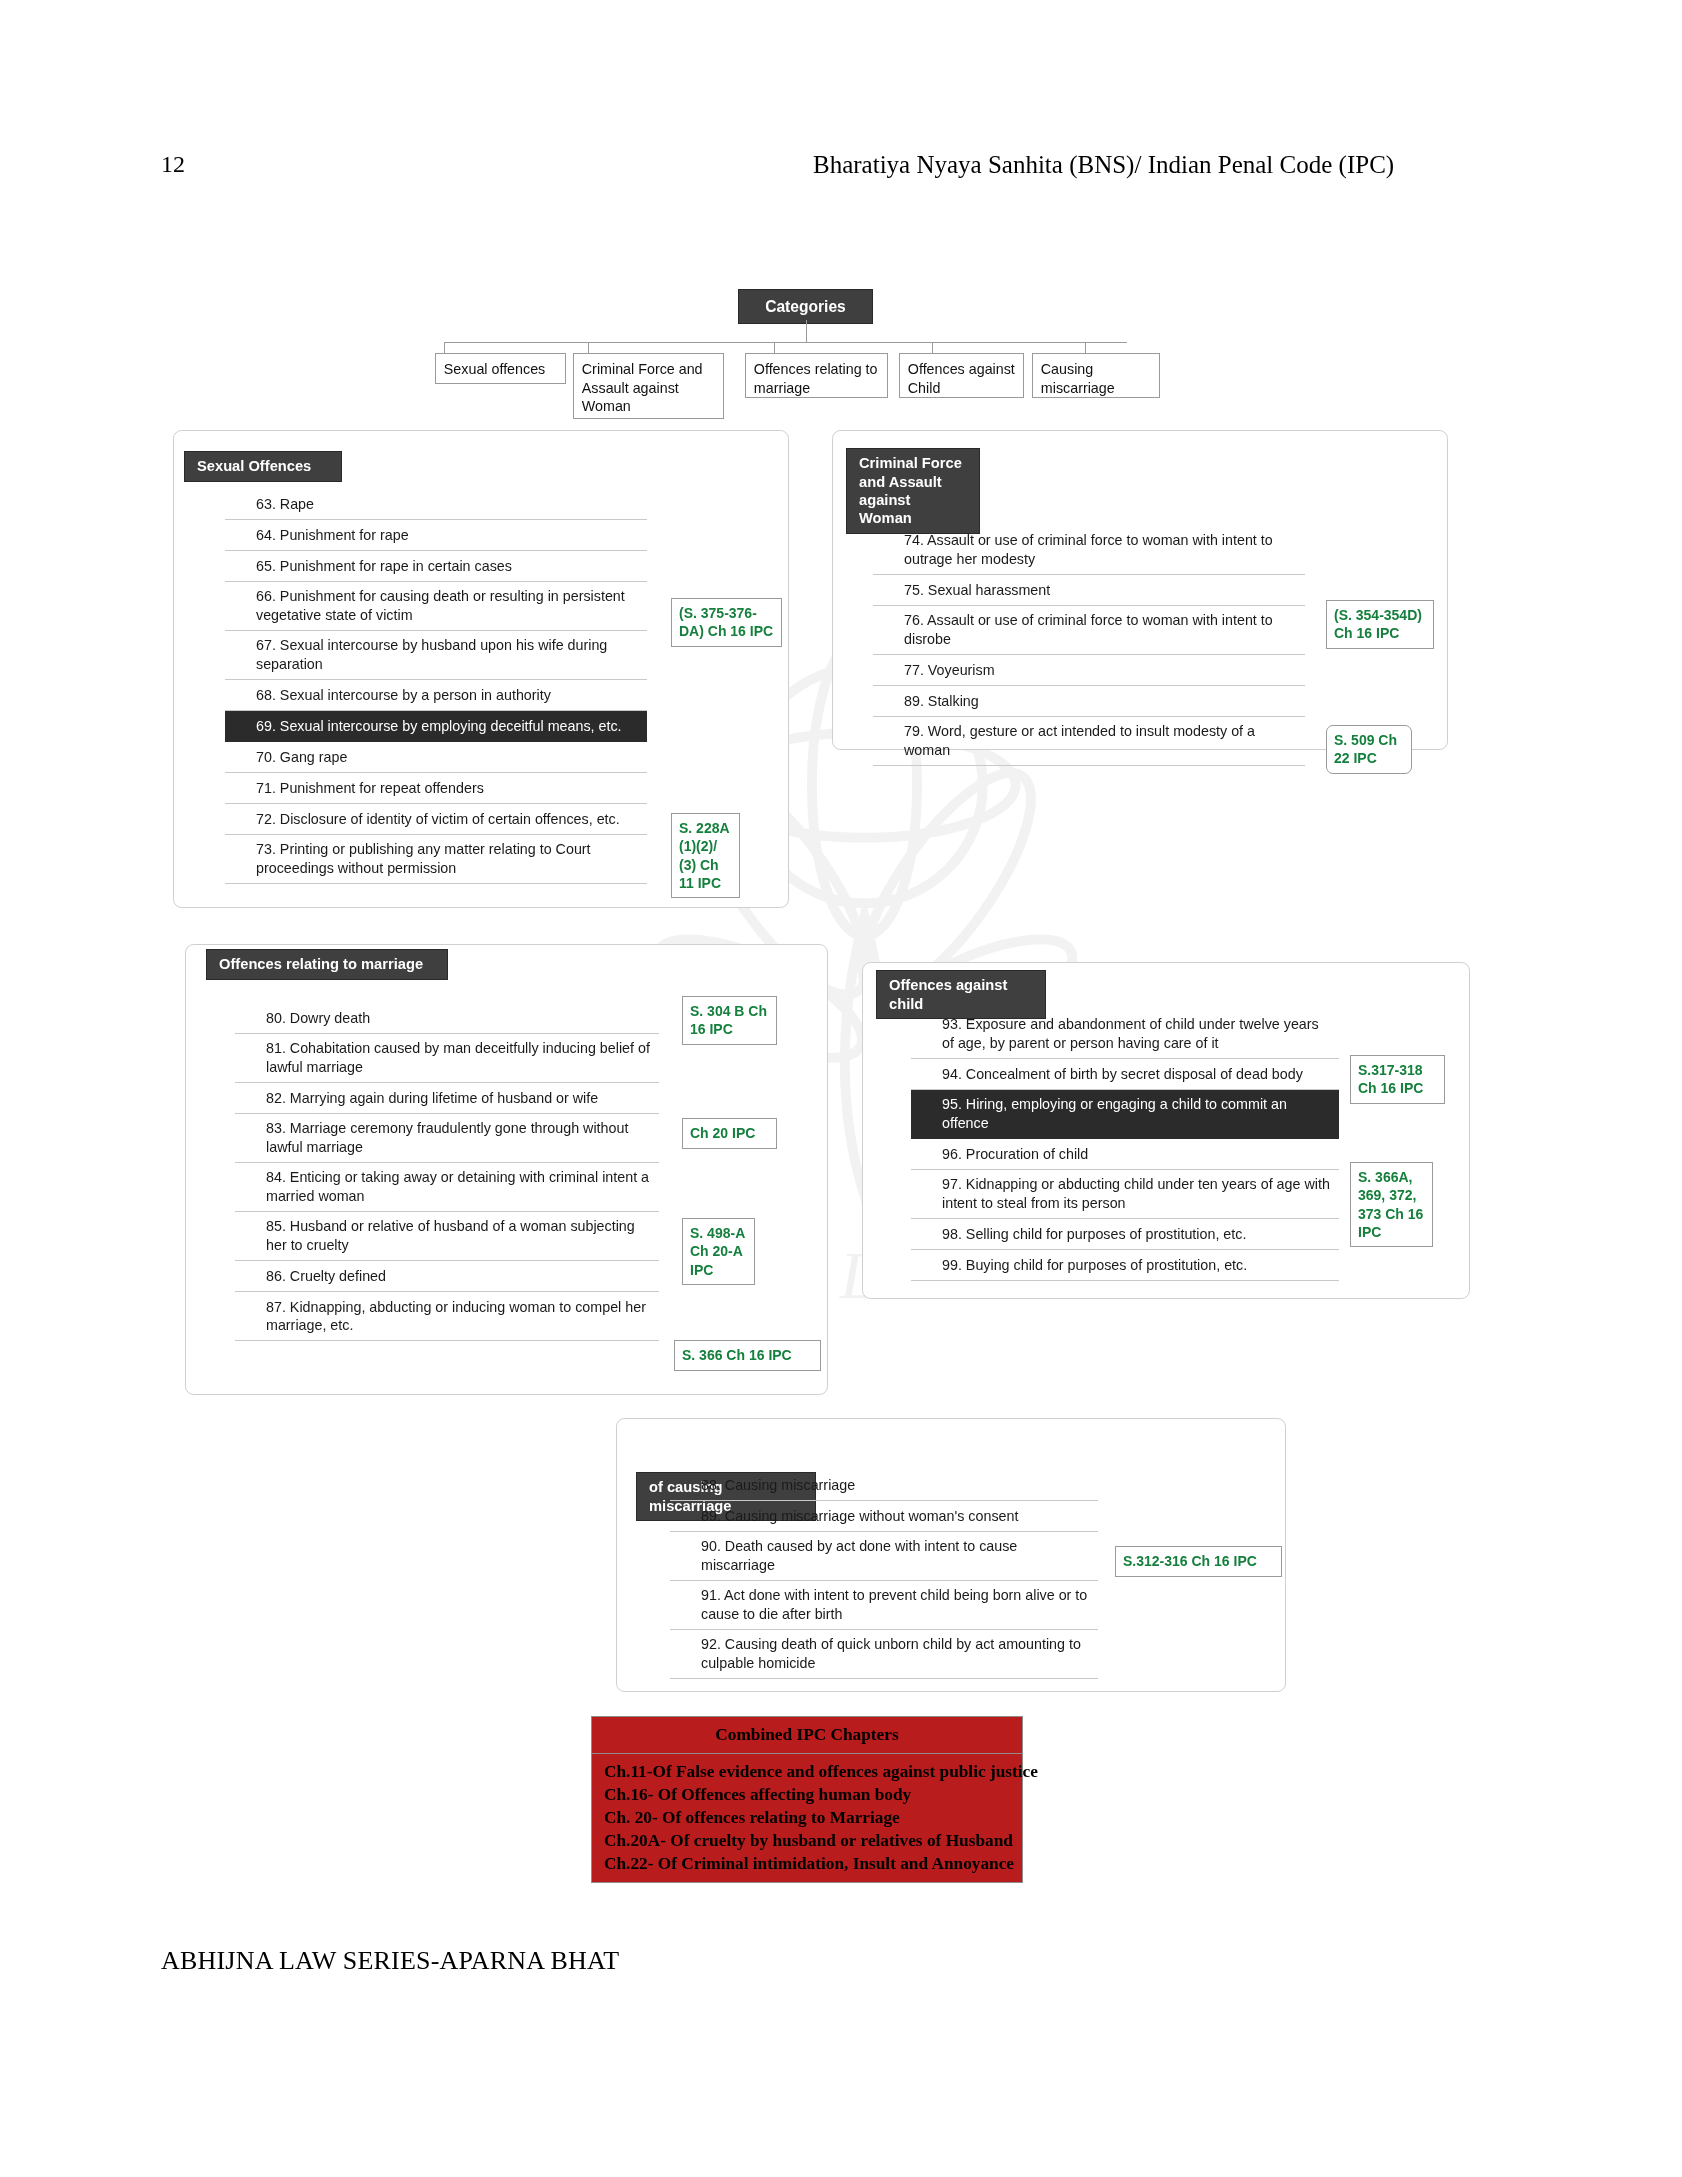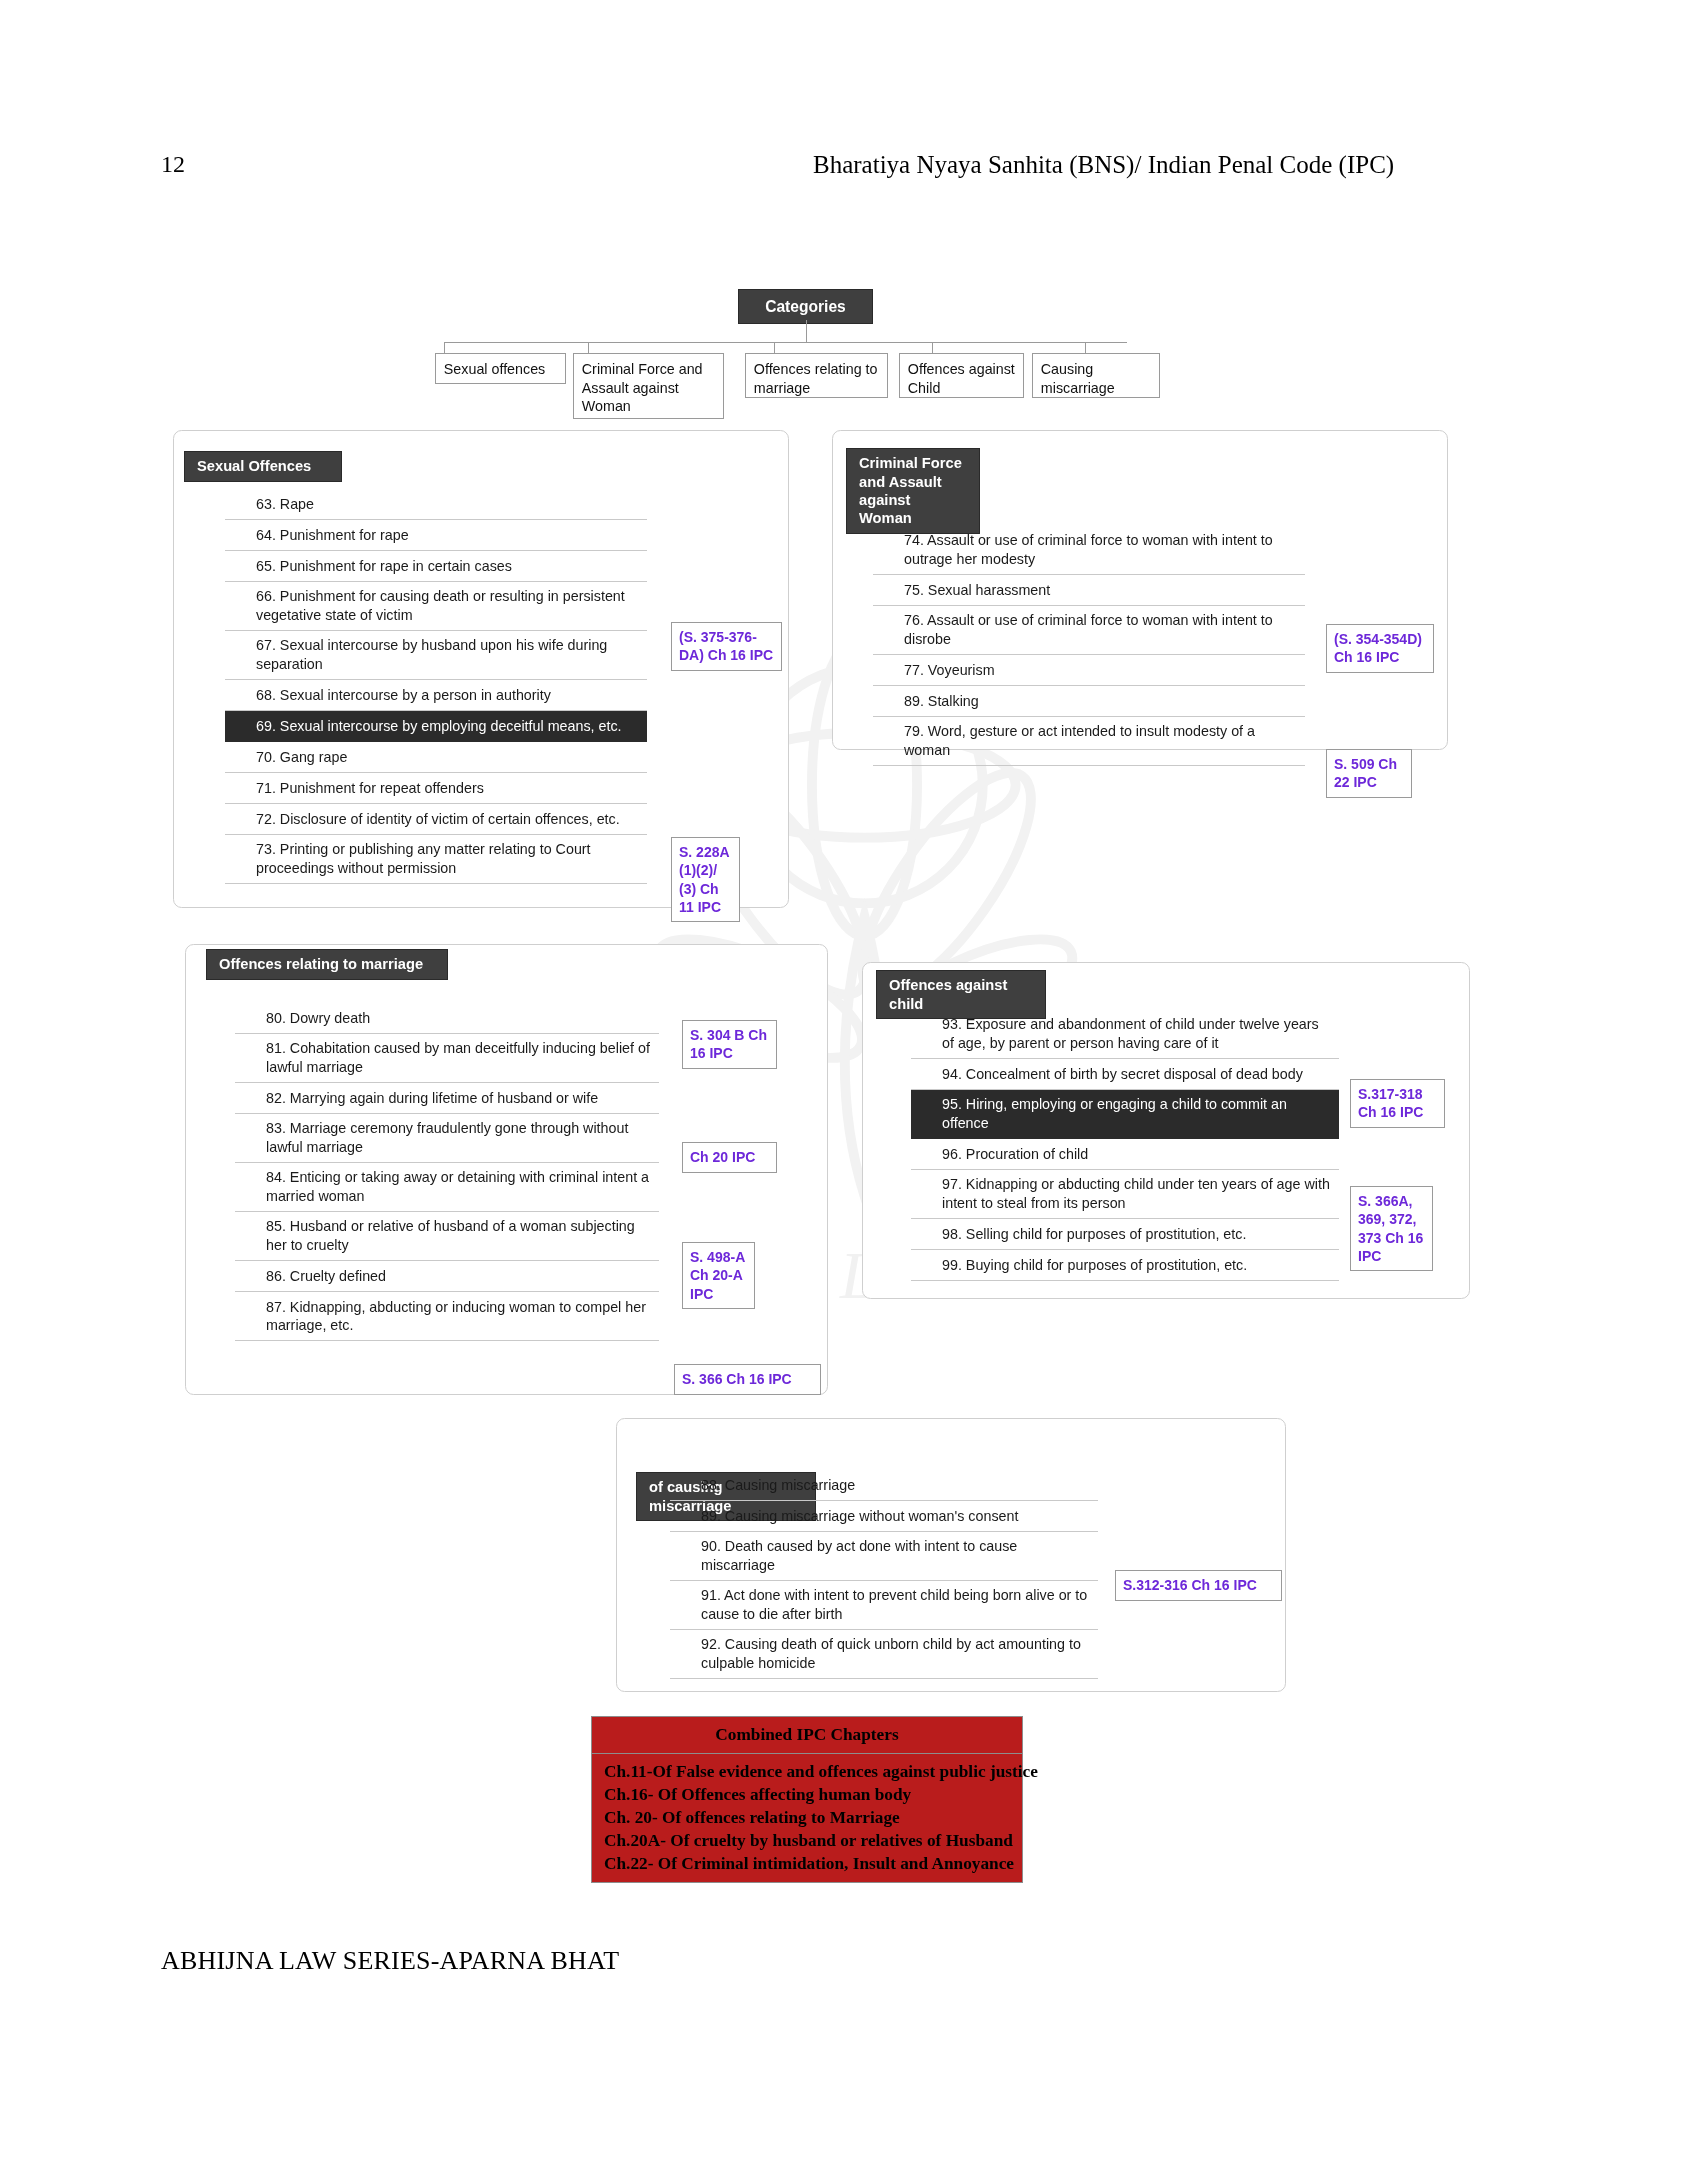--- a/index.html
+++ b/index.html
@@ -128,23 +128,22 @@
   }
 
   
   .ref {
     position: absolute;
     border: 0.9px solid #9a9a9a;
     background: #ffffff;
     font-size: 14px;
     font-weight: bold;
     line-height: 1.3;
-    color: #6d28d9;
+    color: #15803d;
     padding: 5.2px 7px;
-    margin-top: 24px;
   }
 
   
   #combined {
     position: absolute;
     left: 591px; top: 1716px; width: 432px;
     border: 0.9px solid #8d8d8d;
     background: #b91c1c;
     font-family: "Liberation Serif", serif;
   }
@@ -229,21 +228,21 @@
   <div class="rowlist" style="left:873px; top:526px; width:432px;">
     <div class="row tall">74. Assault or use of criminal force to woman with intent to outrage her modesty</div>
     <div class="row h1">75. Sexual harassment</div>
     <div class="row tall">76. Assault or use of criminal force to woman with intent to disrobe</div>
     <div class="row h1">77. Voyeurism</div>
     <div class="row h1">89. Stalking</div>
     <div class="row tall">79. Word, gesture or act intended to insult modesty of a woman</div>
   </div>
 
   <div class="ref" style="left:1326px; top:600px; width:108px;">(S. 354-354D) Ch 16 IPC</div>
-  <div class="ref" style="left:1326px; top:725px; width:86px;">S. 509 Ch 22 IPC</div>
+  <div class="ref" style="left:1326px; top:725px; width:86px;border-radius:7px;">S. 509 Ch 22 IPC</div>
 
   <div class="panel" style="left:185px; top:944px; width:643px; height:451px;"></div>
   <div class="chip" style="left:206px; top:949px; width:242px;">Offences relating to marriage</div>
 
   <div class="rowlist" style="left:235px; top:1003px; width:424px;">
     <div class="row h1">80. Dowry death</div>
     <div class="row tall">81. Cohabitation caused by man deceitfully inducing belief of lawful marriage</div>
     <div class="row h1">82. Marrying again during lifetime of husband or wife</div>
     <div class="row tall">83. Marriage ceremony fraudulently gone through without lawful marriage</div>
     <div class="row tall">84. Enticing or taking away or detaining with criminal intent a married woman</div>

